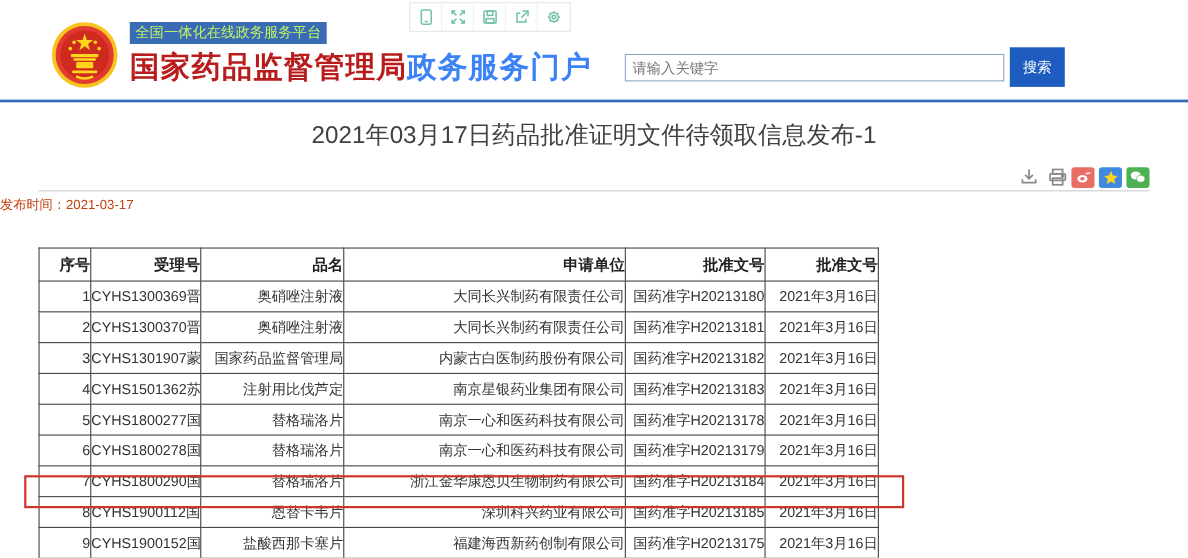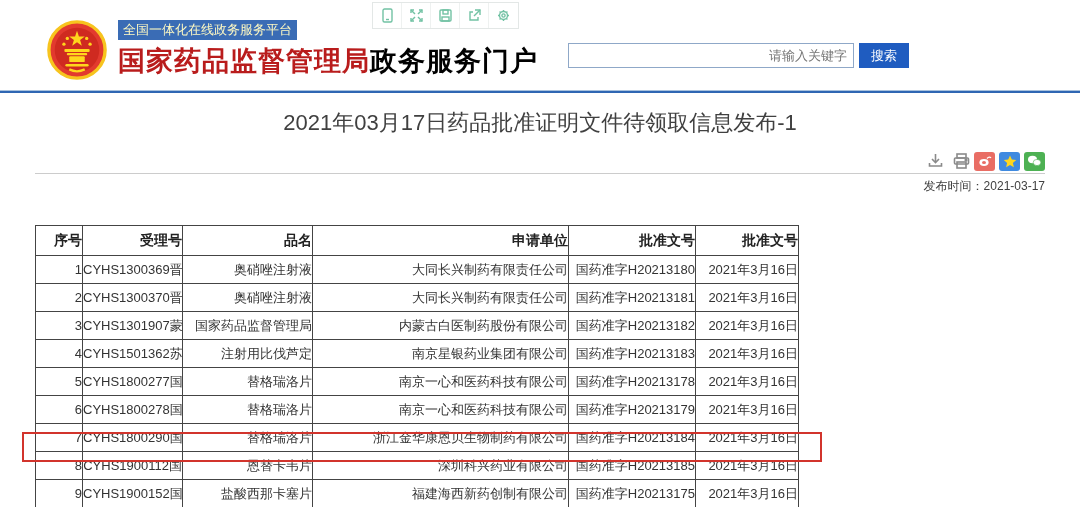--- a/index.html
+++ b/index.html
@@ -24,41 +24,40 @@
     cursor: pointer;
   }
   .top-toolbar .tb-cell:last-child { border-right: none; }
   .top-toolbar svg { stroke: #72c2a4; fill: none; stroke-width: 1.4; }
 
   .brand { position: absolute; left: 46px; top: 19px; display: flex; align-items: flex-start; }
   .emblem { width: 62px; height: 62px; flex: 0 0 auto; }
   .brand-text { margin-left: 10px; padding-top: 1px; }
   .badge {
     display: inline-block;
-    background: #3a6cb5; color: #fef9c3;
+    background: #3a6cb5; color: #bef264;
     font-size: 13px; line-height: 18px; padding: 1px 5px;
   }
   .site-title {
     margin-top: 3px;
     font-size: 27px; font-weight: bold; letter-spacing: 1px;
     white-space: nowrap;
   }
   .site-title .blue { color: #b91c1c; }
-  .site-title .orange { color: #000000; }
+  .site-title .orange { color: #3b82f6; }
 
   .search-area { position: absolute; left: 568px; top: 43px; display: flex; align-items: center; }
   .search-input {
-    width: 286px; height: 25px;
+    width: 345px; height: 25px;
     border: 1px solid #8fa8c8; outline: none;
     font-size: 13px; color: #701a75; padding: 0 6px;
     font-family: "Liberation Sans", sans-serif;
-    text-align: right;
   }
   .search-btn {
-    width: 50px; height: 25px; margin-left: 5px;
+    width: 50px; height: 36px; margin-left: 5px;
     background: #1f5cc0; color: #fff; border: none;
     font-size: 13px; cursor: pointer;
     font-family: "Liberation Sans", sans-serif;
   }
 
   .blue-line { height: 3px; background: #2f66b3; border-top: 1px solid #a9c2de; }
 
   
   .content { position: relative; }
   .page-title {
@@ -79,22 +78,22 @@
     margin-left: 4px; cursor: pointer;
     display: flex; align-items: center; justify-content: center;
   }
   .social-weibo { background: #e96d64; }
   .social-qzone { background: #3f8ae0; }
   .social-wechat { background: #4db153; }
 
   .divider { border: none; border-top: 1px solid #ccc; margin: 2px 35px 0 35px; }
   .publish {
     margin: 5px 35px 0 0;
-    text-align: right;
-    font-size: 12px; color: #404040; line-height: 14px;
+    text-align: left;
+    font-size: 12px; color: #c2410c; line-height: 14px;
   }
 
   .approval-table {
     margin: 32px 0 0 35px;
     border-collapse: collapse;
     table-layout: fixed;
     width: 763px;
   }
   .approval-table th, .approval-table td {
     border: 1px solid #444;

